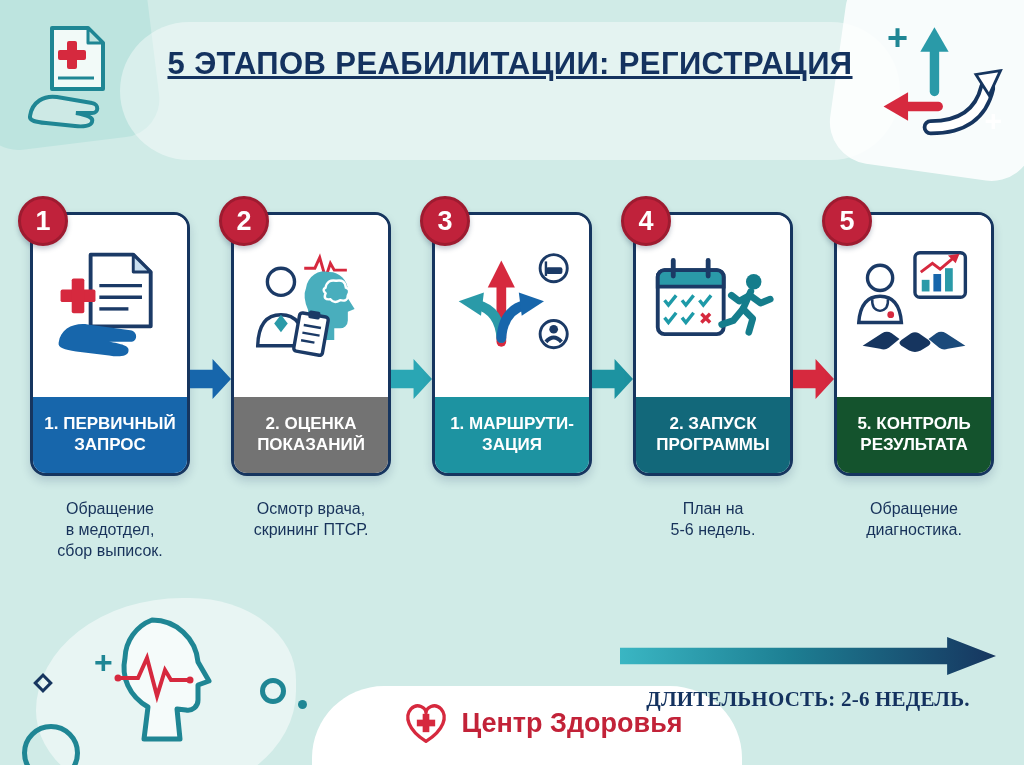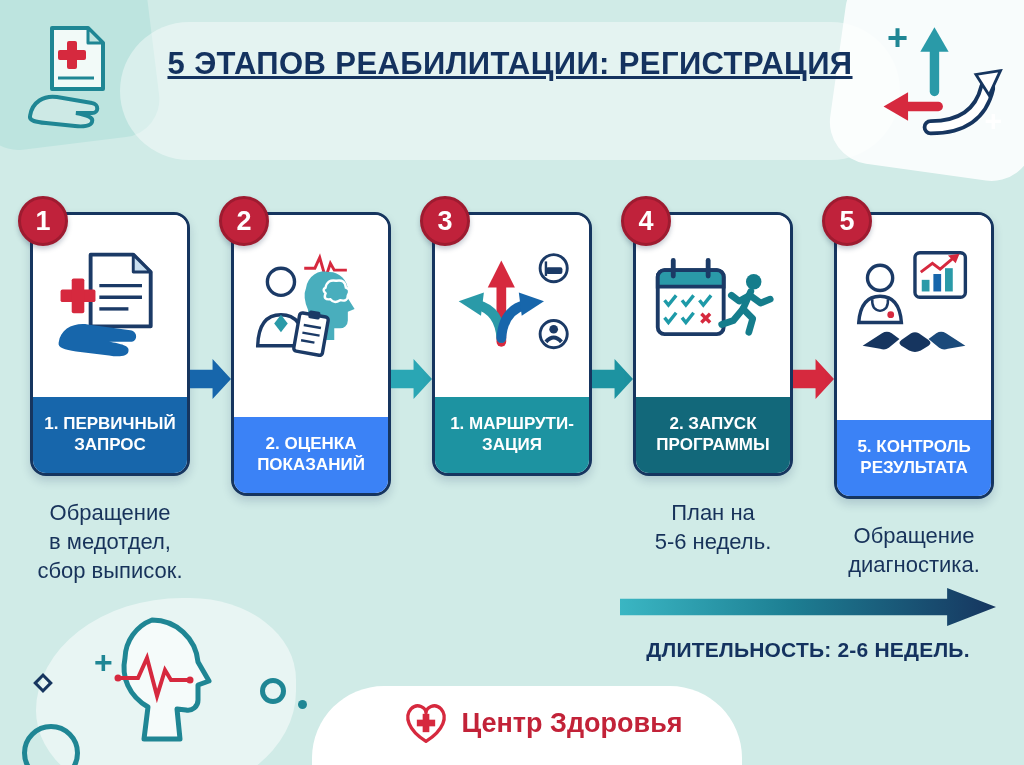--- a/index.html
+++ b/index.html
@@ -37,26 +37,26 @@
   .step { position:relative; width:160px; flex:none; }
   .badge { position:absolute; top:0; left:-12px; width:50px; height:50px; border-radius:50%;
            color:#fff; font-size:27px; font-weight:700; display:flex; align-items:center; justify-content:center;
            border:3px solid #9e1b30; z-index:2; box-shadow:0 3px 5px rgba(20,40,70,.25); }
   .card { margin-top:16px; border:3px solid #16355f; border-radius:16px; overflow:hidden; background:#fff;
           box-shadow:0 5px 10px rgba(20,50,95,.18); }
   .icon-area { height:182px; display:flex; align-items:center; justify-content:center; background:#fff; }
   .icon-area svg { width:126px; height:126px; }
   .band { min-height:76px; display:flex; align-items:center; justify-content:center; text-align:center;
           color:#fff; font-weight:700; font-size:17px; line-height:1.22; white-space:pre-line; padding:0 3px; }
-  .desc { margin-top:22px; text-align:center; color:#17325a; font-size:22px; line-height:1.32; white-space:pre-line; }
+  .desc { margin-top:22px; text-align:center; color:#17325a; font-size:16px; line-height:1.32; white-space:pre-line; }
   .connector { width:41px; height:40px; margin-top:163px; flex:none;
                clip-path:polygon(0 27%, 55% 27%, 55% 0, 100% 50%, 55% 100%, 55% 73%, 0 73%); }
 
   
-  .timeline { position:absolute; left:620px; top:588px; width:376px; }
+  .timeline { position:absolute; left:620px; top:637px; width:376px;font-family:Liberation Serif, serif; }
   .timeline-arrow { height:38px; background:linear-gradient(90deg,#3ab6c3 0%, #1d7f93 45%, #16355f 100%);
                     clip-path:polygon(0 28%, 87% 28%, 87% 0, 100% 50%, 87% 100%, 87% 72%, 0 72%); }
   .timeline-label { margin-top:12px; text-align:center; font-weight:700; font-size:21px; color:#14325f; letter-spacing:.2px; }
 
   
   .head-icon { position:absolute; left:90px; top:606px; width:152px; height:158px; }
   .logo { position:absolute; left:342px; top:698px; width:400px; display:flex; justify-content:center; align-items:center; gap:10px; }
   .logo-text { font-size:27px; font-weight:700; }
 </style>
 </head>
@@ -144,23 +144,25 @@
             <path d="M34 74 l-7 9 7 9 7 -9 z" fill="#2a9aa8"></path>
             <g transform="rotate(10 65 94)">
               <rect x="50" y="74" width="30" height="40" rx="3" fill="#ffffff" stroke="#1b3a66" stroke-width="3.5"></rect>
               <rect x="59" y="70" width="12" height="8" rx="2" fill="#1b3a66"></rect>
               <line x1="56" y1="86" x2="74" y2="86" stroke="#1b3a66" stroke-width="2.5"></line>
               <line x1="56" y1="94" x2="74" y2="94" stroke="#1b3a66" stroke-width="2.5"></line>
               <line x1="56" y1="102" x2="70" y2="102" stroke="#1b3a66" stroke-width="2.5"></line>
             </g>
           </svg>
         </div>
-        <div class="band" style="background: #3b82f6; margin-top: 20px;">2. ОЦЕНКА
+        <div class="band" style="background: #737373;">2. ОЦЕНКА
 ПОКАЗАНИЙ</div>
       </div>
+      <div class="desc">Осмотр врача,
+скрининг ПТСР.</div>
     </div>
 
     <div class="connector" style="background: rgb(42, 166, 180);"></div>
 
     <div class="step">
       <div class="badge" style="background: rgb(192, 34, 59);">3</div>
       <div class="card">
         <div class="icon-area">
           <svg viewBox="0 0 130 130">
             <path d="M54 102 V42" stroke="#d6293e" stroke-width="10" stroke-linecap="round"></path>
@@ -235,21 +237,21 @@
             <polygon points="112,11 100,13 108,21" fill="#d6293e"></polygon>
             <circle cx="30" cy="36" r="13" fill="#ffffff" stroke="#1b3a66" stroke-width="3.5"></circle>
             <path d="M8 82 q2 -27 22 -27 q20 0 22 27 z" fill="#ffffff" stroke="#1b3a66" stroke-width="3.5"></path>
             <path d="M22 58 q-1 11 8 12 q9 -1 8 -12" fill="none" stroke="#1b3a66" stroke-width="2.5"></path>
             <circle cx="41" cy="74" r="3.5" fill="#d6293e"></circle>
             <path d="M12 106 l20 -13 q5 -3 10 0 l8 6 -11 9 q-4 3 -9 1 z" fill="#16355f"></path>
             <path d="M118 106 l-20 -13 q-5 -3 -10 0 l-8 6 11 9 q4 3 9 1 z" fill="#1b4a7a"></path>
             <path d="M52 100 l10 -7 q4 -2 8 0 l10 7 q4 3 0 6 l-8 5 q-6 3 -12 0 l-8 -5 q-4 -3 0 -6 z" fill="#16355f"></path>
           </svg>
         </div>
-        <div class="band" style="background: #3b82f6; margin-top: 23px;">5. КОНТРОЛЬ
+        <div class="band" style="background: #14532d;">5. КОНТРОЛЬ
 РЕЗУЛЬТАТА</div>
       </div>
       <div class="desc">Обращение
 диагностика.</div>
     </div>
 
   </div>
 
   <div class="timeline">
     <div class="timeline-arrow"></div>

